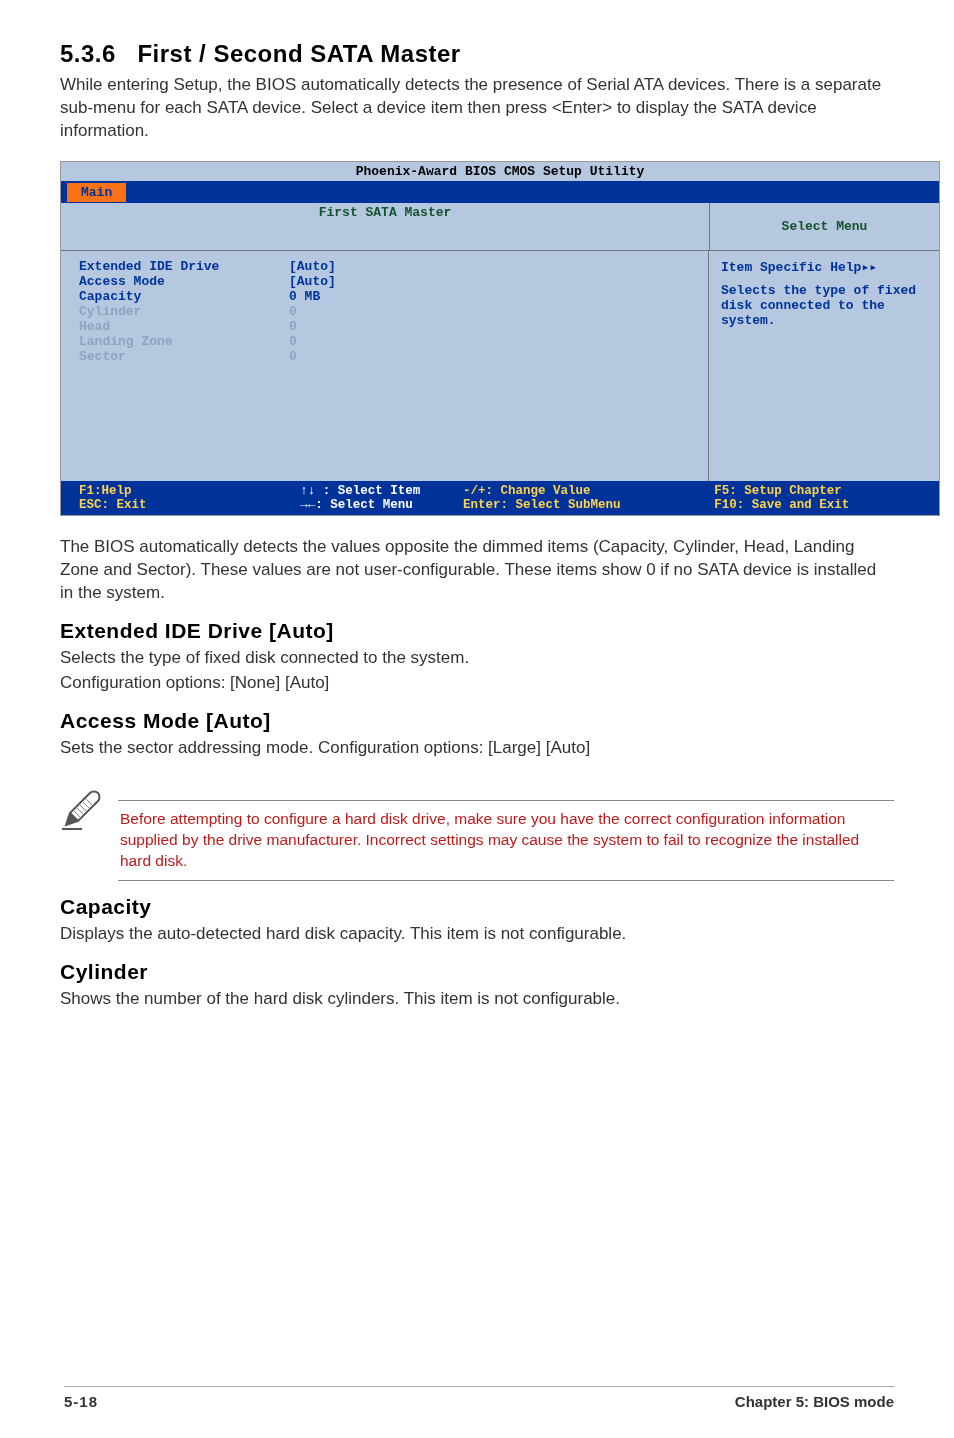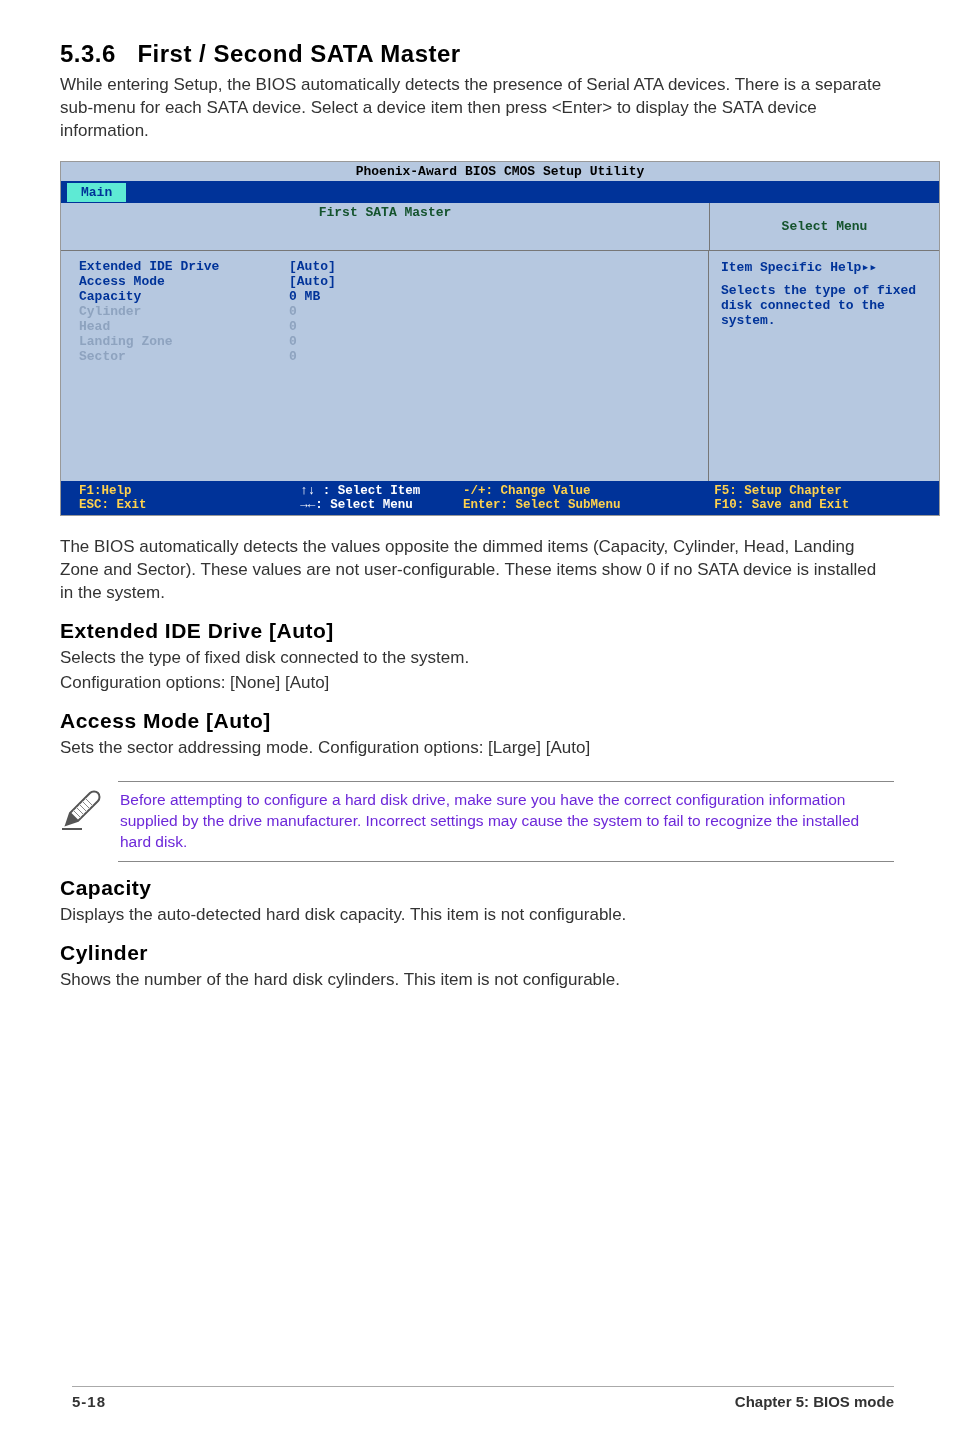--- a/index.html
+++ b/index.html
@@ -40,21 +40,21 @@
     text-align: center;
     padding: 2px 0;
   }
   .bios-tabrow {
     background: #003399;
     padding: 2px 6px 0 6px;
     height: 22px;
   }
   .bios-tab {
     display: inline-block;
-    background: #5eead4;
+    background: #f97316;
     color: #003399;
     padding: 2px 14px;
     font-weight: bold;
   }
   .bios-columns {
     display: flex;
     height: 230px;
   }
   .bios-left {
     flex: 1;
@@ -128,26 +128,27 @@
     flex-shrink: 0;
     padding-top: 6px;
   }
   .note-text {
     flex: 1;
     border-top: 1px solid #888;
     border-bottom: 1px solid #888;
     padding: 8px 6px 8px 2px;
     font-size: 15.5px;
     line-height: 1.35;
-    color: #6d28d9;
+    color: #b91c1c;
+    margin-top: 19px;
   }
   .page-footer {
     position: absolute;
     bottom: 28px;
-    left: 72px;
+    left: 64px;
     right: 60px;
     border-top: 1px solid #aaa;
     padding-top: 6px;
     display: flex;
     justify-content: space-between;
     font-size: 15px;
   }
   .page-footer .pn { font-weight: bold; letter-spacing: 1px; }
   .page-footer .ch { font-weight: bold; }
 </style>

